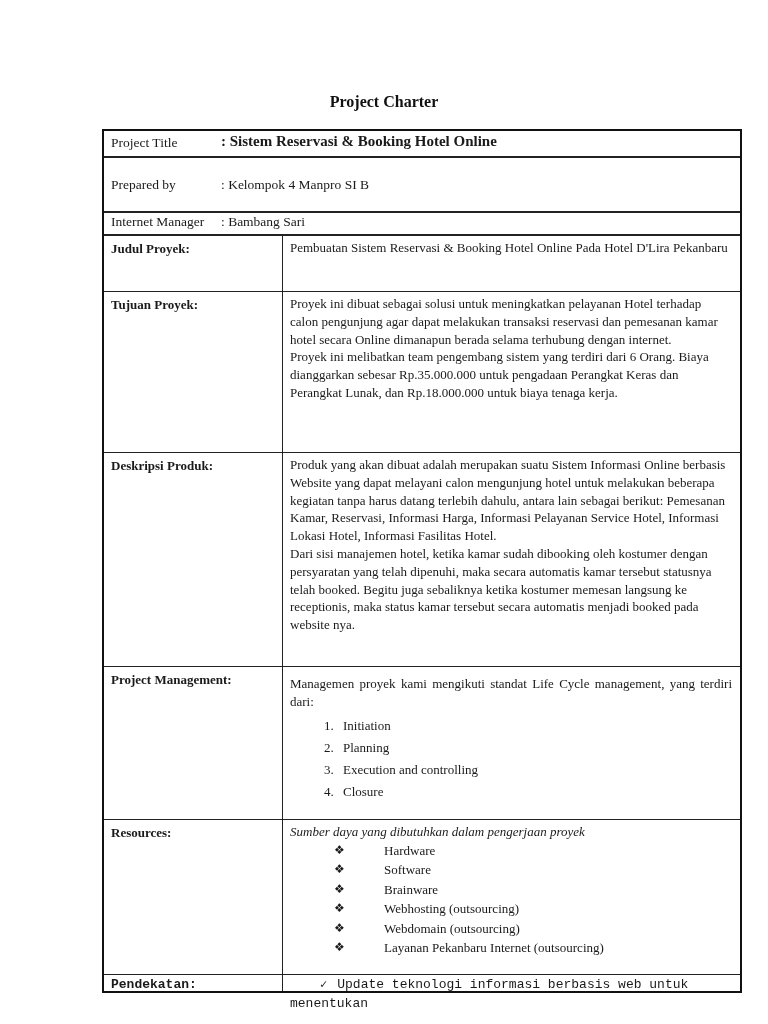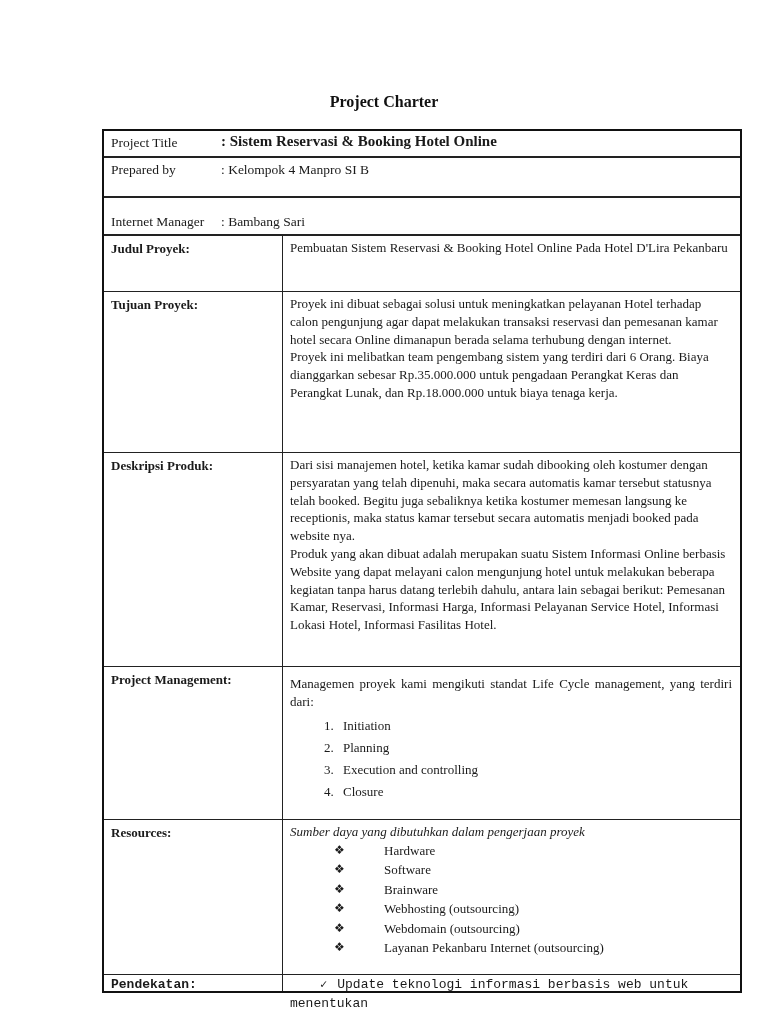--- a/index.html
+++ b/index.html
@@ -58,21 +58,21 @@
 <body>
 
 <div class="doc-title">Project Charter</div>
 
 <div class="tbl">
 
   <div class="hrow" style="top:0;height:27px;">
     <span class="lbl">Project Title</span>
     <span class="colon-val val-big" style="left:117px;top:1px;">: Sistem Reservasi &amp; Booking Hotel Online</span>
   </div>
-  <div class="hrow" style="top:27px;height:40px;">
+  <div class="hrow" style="top:42px;height:40px;">
     <span class="lbl">Prepared by</span>
     <span class="colon-val" style="left:117px;">: Kelompok 4 Manpro SI B</span>
   </div>
   <div class="hrow" style="top:79px;height:26px;">
     <span class="lbl">Internet Manager</span>
     <span class="colon-val" style="left:117px;">: Bambang Sari</span>
   </div>
 
   <div class="divider"></div>
 
@@ -85,22 +85,22 @@
     <div class="k">Tujuan Proyek:</div>
     <div class="v">
       <p>Proyek ini dibuat sebagai solusi untuk meningkatkan pelayanan Hotel terhadap calon pengunjung agar dapat melakukan transaksi reservasi dan pemesanan kamar hotel secara Online dimanapun berada selama terhubung dengan internet.</p>
       <p>Proyek ini melibatkan team pengembang sistem yang terdiri dari 6 Orang. Biaya dianggarkan sebesar Rp.35.000.000 untuk pengadaan Perangkat Keras dan Perangkat Lunak, dan Rp.18.000.000 untuk biaya tenaga kerja.</p>
     </div>
   </div>
 
   <div class="srow" style="top:322px;height:214px;">
     <div class="k">Deskripsi Produk:</div>
     <div class="v">
+      <p>Produk yang akan dibuat adalah merupakan suatu Sistem Informasi Online berbasis Website yang dapat melayani calon mengunjung hotel untuk melakukan beberapa kegiatan tanpa harus datang terlebih dahulu, antara lain sebagai berikut: Pemesanan Kamar, Reservasi, Informasi Harga, Informasi Pelayanan Service Hotel, Informasi Lokasi Hotel, Informasi Fasilitas Hotel.</p>
       <p>Dari sisi manajemen hotel, ketika kamar sudah dibooking oleh kostumer dengan persyaratan yang telah dipenuhi, maka secara automatis kamar tersebut statusnya telah booked. Begitu juga sebaliknya ketika kostumer memesan langsung ke receptionis, maka status kamar tersebut secara automatis menjadi booked pada website nya.</p>
-      <p>Produk yang akan dibuat adalah merupakan suatu Sistem Informasi Online berbasis Website yang dapat melayani calon mengunjung hotel untuk melakukan beberapa kegiatan tanpa harus datang terlebih dahulu, antara lain sebagai berikut: Pemesanan Kamar, Reservasi, Informasi Harga, Informasi Pelayanan Service Hotel, Informasi Lokasi Hotel, Informasi Fasilitas Hotel.</p>
     </div>
   </div>
 
   <div class="srow" style="top:536px;height:153px;">
     <div class="k">Project Management:</div>
     <div class="v" style="top:8px;">
       <p class="justify">Managemen proyek kami mengikuti standat Life Cycle  management, yang terdiri dari:</p>
       <ol class="steps">
         <li>Initiation</li>
         <li>Planning</li>

